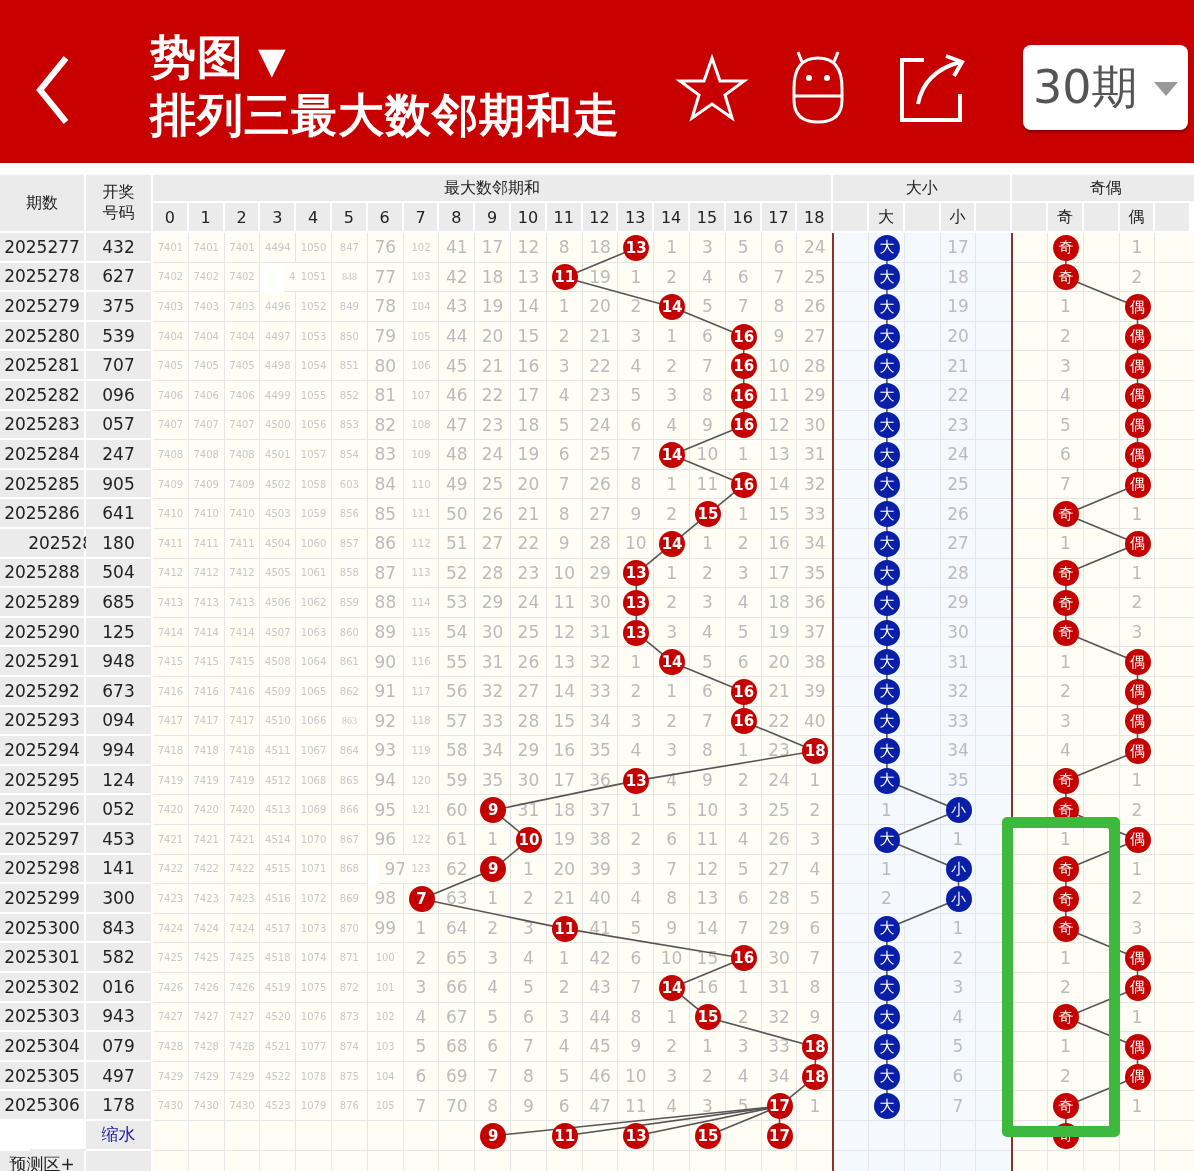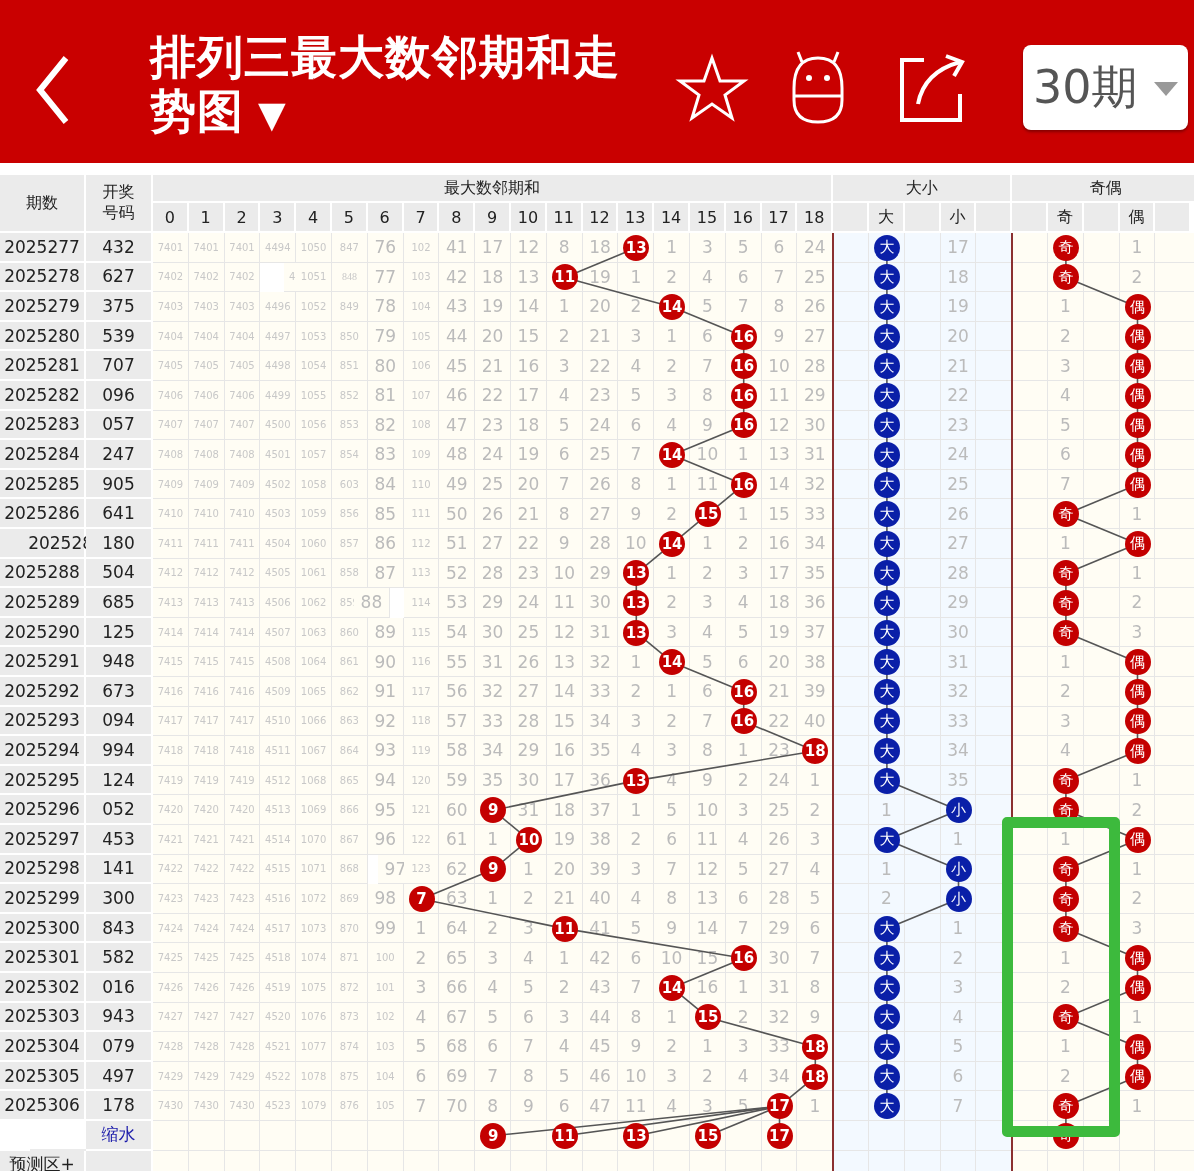--- a/index.html
+++ b/index.html
@@ -30,22 +30,22 @@
   .hl-box{position:absolute;border:11px solid #3dba3d;border-radius:5px;}
 </style>
 </head>
 <body>
 
 <div class="appbar">
   <svg class="back" viewBox="0 0 50 80">
     <polyline points="36,8 10,40 36,72" fill="none" stroke="#fff" stroke-width="6"></polyline>
   </svg>
   <div class="title">
+    <div><span>势图</span><span class="caret">▼</span></div>
     <div>排列三最大数邻期和走</div>
-    <div><span>势图</span><span class="caret">▼</span></div>
   </div>
   <svg class="icon-btn" style="left:672px" viewBox="0 0 80 80">
     <polygon points="40,10 48,33 72,33 53,47 60,70 40,56 20,70 27,47 8,33 32,33" fill="none" stroke="#fff" stroke-width="3"></polygon>
   </svg>
   <svg class="icon-btn" style="left:778px" viewBox="0 0 80 80">
     <path d="M16,40 Q16,10 40,10 Q64,10 64,40 L64,52 Q64,74 40,74 Q16,74 16,52 Z" fill="none" stroke="#fff" stroke-width="3"></path>
     <line x1="16" y1="48" x2="64" y2="48" stroke="#fff" stroke-width="3"></line>
     <line x1="24" y1="14" x2="20" y2="4" stroke="#fff" stroke-width="3"></line>
     <line x1="56" y1="14" x2="60" y2="4" stroke="#fff" stroke-width="3"></line>
     <circle cx="31" cy="30" r="3" fill="#fff"></circle>
@@ -473,21 +473,21 @@
     <div class="cell jo" style="left: 1119.6px; top: 383.6px; width: 35.8px; height: 29.6px;">1</div>
     <div class="cell jo" style="left: 1155.4px; top: 383.6px; width: 45.8px; height: 29.6px;"></div>
     <div class="cell left" style="left: 0px; top: 413.2px; width: 86px; height: 29.6px;">2025289</div>
     <div class="cell left" style="left: 86px; top: 413.2px; width: 67px; height: 29.6px;">685</div>
     <div class="cell num small" style="left: 153px; top: 413.2px; width: 35.8px; height: 29.6px;">7413</div>
     <div class="cell num small" style="left: 188.8px; top: 413.2px; width: 35.8px; height: 29.6px;">7413</div>
     <div class="cell num small" style="left: 224.6px; top: 413.2px; width: 35.8px; height: 29.6px;">7413</div>
     <div class="cell num small" style="left: 260.4px; top: 413.2px; width: 35.8px; height: 29.6px;">4506</div>
     <div class="cell num small" style="left: 296.2px; top: 413.2px; width: 35.8px; height: 29.6px;">1062</div>
     <div class="cell num small" style="left: 332px; top: 413.2px; width: 35.8px; height: 29.6px;">859</div>
-    <div class="cell num" style="left: 354px; top: 413.2px; width: 35.8px; height: 29.6px;">88</div>
+    <div class="cell num" style="left: 368px; top: 413.2px; width: 35.8px; height: 29.6px;">88</div>
     <div class="cell num small" style="left: 403.6px; top: 413.2px; width: 35.8px; height: 29.6px;">114</div>
     <div class="cell num" style="left: 439.4px; top: 413.2px; width: 35.8px; height: 29.6px;">53</div>
     <div class="cell num" style="left: 475.2px; top: 413.2px; width: 35.8px; height: 29.6px;">29</div>
     <div class="cell num" style="left: 511px; top: 413.2px; width: 35.8px; height: 29.6px;">24</div>
     <div class="cell num" style="left: 546.8px; top: 413.2px; width: 35.8px; height: 29.6px;">11</div>
     <div class="cell num" style="left: 582.6px; top: 413.2px; width: 35.8px; height: 29.6px;">30</div>
     <div class="cell num" style="left: 618.4px; top: 413.2px; width: 35.8px; height: 29.6px;"></div>
     <div class="cell num" style="left: 654.2px; top: 413.2px; width: 35.8px; height: 29.6px;">2</div>
     <div class="cell num" style="left: 690px; top: 413.2px; width: 35.8px; height: 29.6px;">3</div>
     <div class="cell num" style="left: 725.8px; top: 413.2px; width: 35.8px; height: 29.6px;">4</div>
@@ -596,21 +596,21 @@
     <div class="cell jo" style="left: 1083.8px; top: 502px; width: 35.8px; height: 29.6px;"></div>
     <div class="cell jo" style="left: 1119.6px; top: 502px; width: 35.8px; height: 29.6px;"></div>
     <div class="cell jo" style="left: 1155.4px; top: 502px; width: 45.8px; height: 29.6px;"></div>
     <div class="cell left" style="left: 0px; top: 531.6px; width: 86px; height: 29.6px;">2025293</div>
     <div class="cell left" style="left: 86px; top: 531.6px; width: 67px; height: 29.6px;">094</div>
     <div class="cell num small" style="left: 153px; top: 531.6px; width: 35.8px; height: 29.6px;">7417</div>
     <div class="cell num small" style="left: 188.8px; top: 531.6px; width: 35.8px; height: 29.6px;">7417</div>
     <div class="cell num small" style="left: 224.6px; top: 531.6px; width: 35.8px; height: 29.6px;">7417</div>
     <div class="cell num small" style="left: 260.4px; top: 531.6px; width: 35.8px; height: 29.6px;">4510</div>
     <div class="cell num small" style="left: 296.2px; top: 531.6px; width: 35.8px; height: 29.6px;">1066</div>
-    <div class="cell num small" style="left: 332px; top: 531.6px; width: 35.8px; height: 29.6px;">863</div>
+    <div class="cell num small" style="left: 332px; top: 531.6px; width: 35.8px; height: 29.6px; font-family: Liberation Serif, serif;">863</div>
     <div class="cell num" style="left: 367.8px; top: 531.6px; width: 35.8px; height: 29.6px;">92</div>
     <div class="cell num small" style="left: 403.6px; top: 531.6px; width: 35.8px; height: 29.6px;">118</div>
     <div class="cell num" style="left: 439.4px; top: 531.6px; width: 35.8px; height: 29.6px;">57</div>
     <div class="cell num" style="left: 475.2px; top: 531.6px; width: 35.8px; height: 29.6px;">33</div>
     <div class="cell num" style="left: 511px; top: 531.6px; width: 35.8px; height: 29.6px;">28</div>
     <div class="cell num" style="left: 546.8px; top: 531.6px; width: 35.8px; height: 29.6px;">15</div>
     <div class="cell num" style="left: 582.6px; top: 531.6px; width: 35.8px; height: 29.6px;">34</div>
     <div class="cell num" style="left: 618.4px; top: 531.6px; width: 35.8px; height: 29.6px;">3</div>
     <div class="cell num" style="left: 654.2px; top: 531.6px; width: 35.8px; height: 29.6px;">2</div>
     <div class="cell num" style="left: 690px; top: 531.6px; width: 35.8px; height: 29.6px;">7</div>

